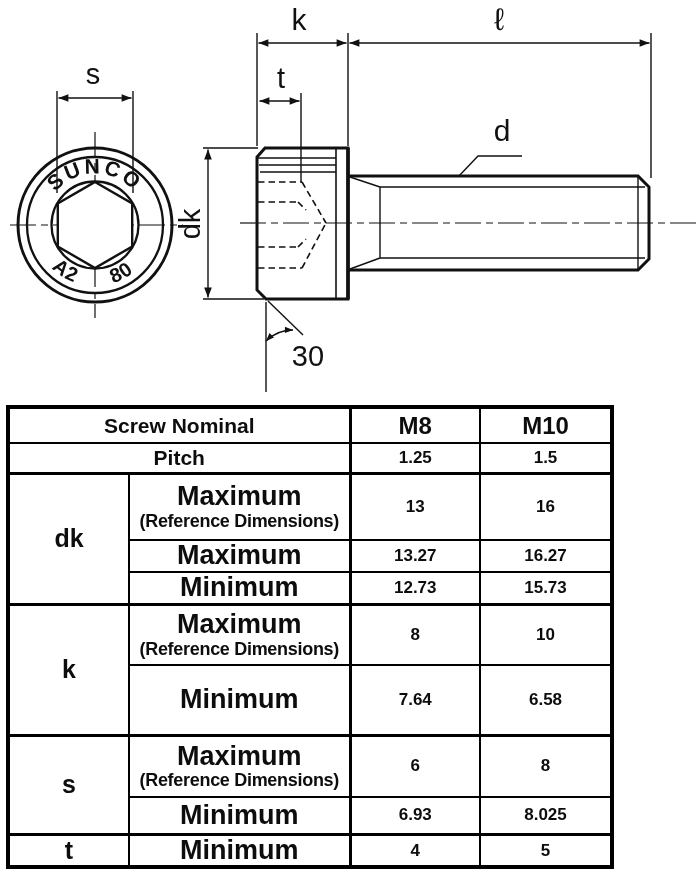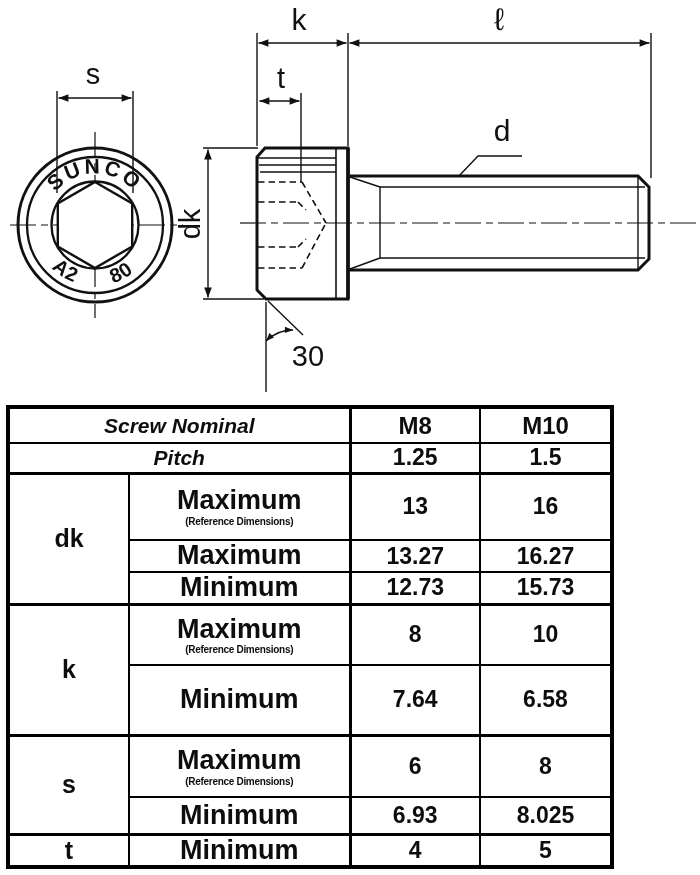--- a/index.html
+++ b/index.html
@@ -27,26 +27,26 @@
   .spec-table td{
     border:2px solid #000;
     text-align:center;
     vertical-align:middle;
     padding:0;
     overflow:hidden;
   }
   .spec-table{border:4px solid #000;}
   tr.group-start td{border-top:3px solid #000;}
   td.c-m8{border-left:3px solid #000;}
-  .hdr{font-size:21px;font-style:italic;}
+  .hdr{font-size:21px;}
   .colhdr{font-size:24px;}
   .sym{font-size:25px;}
-  .val{font-size:23px;margin-top:10px;}
+  .val{font-size:17px;margin-top:10px;}
   .lbl{font-size:27px;line-height:1.1;}
-  .sub{font-size:10px;line-height:1.1;letter-spacing:-0.3px;}
+  .sub{font-size:18px;line-height:1.1;letter-spacing:-0.3px;}
 </style>
 </head>
 <body>
 
 <div class="drawing-wrap">
 <svg width="700" height="405" viewBox="0 0 700 405" xmlns="http://www.w3.org/2000/svg">
   <defs>
     <marker id="ah" viewBox="0 0 10 8" refX="9.5" refY="4" markerWidth="11" markerHeight="8.8" orient="auto-start-reverse" markerUnits="userSpaceOnUse">
       <path d="M0.5,0.5 L9.5,4 L0.5,7.5 Z" fill="#111"></path>
     </marker>

